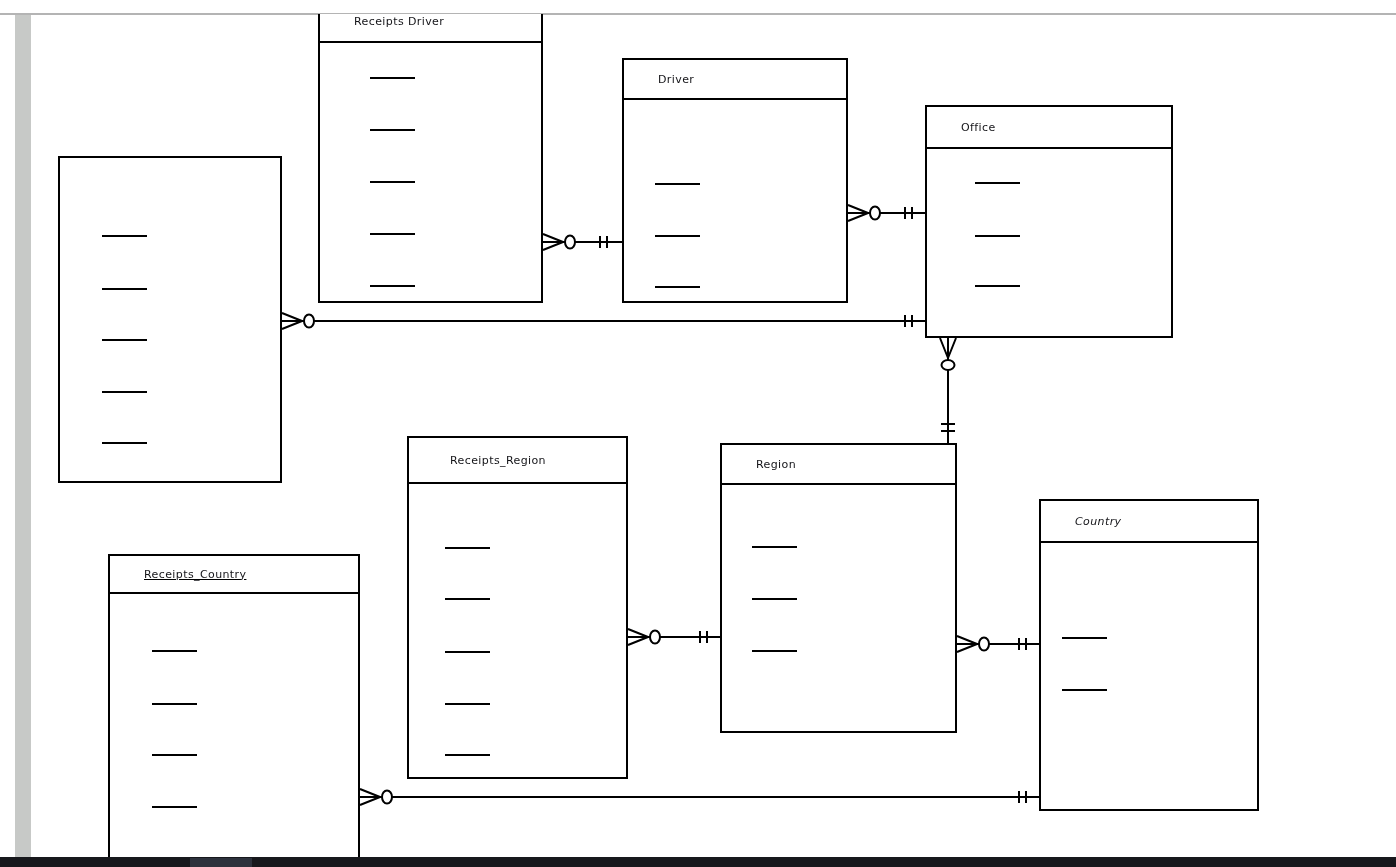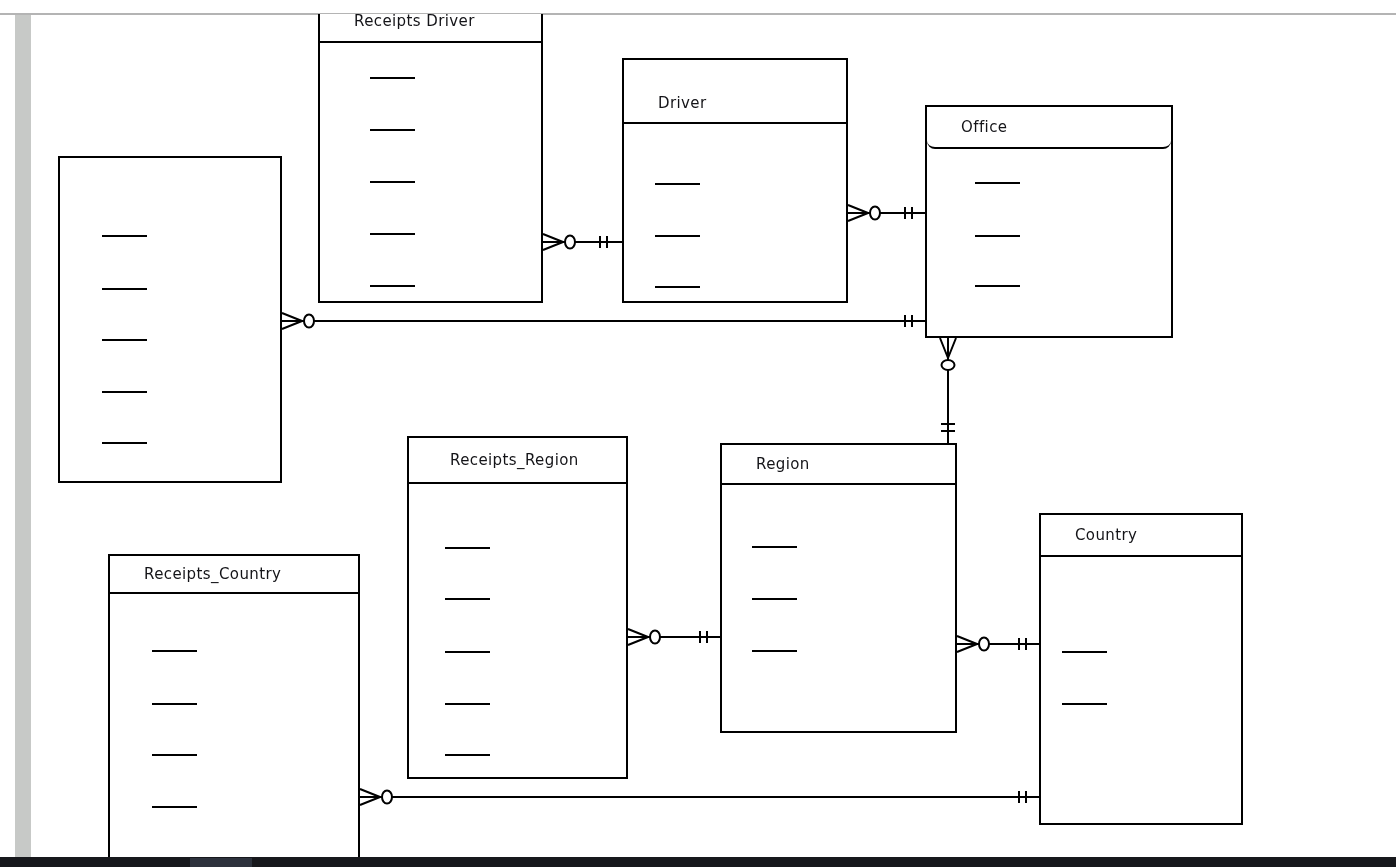--- a/index.html
+++ b/index.html
@@ -26,42 +26,42 @@
     position:absolute;left:0;top:-14px;width:1396px;height:867px;
   }
   .entity{
     position:absolute;background:#ffffff;border:2px solid #000;box-sizing:border-box;
     --flx:40px;
   }
   .entity-header{
     border-bottom:2px solid #000;display:flex;align-items:center;
   }
   .entity-title{
-    padding-left:34px;font-size:15px;color:#141418;letter-spacing:0.4px;white-space:nowrap;
+    padding-left:34px;font-size:11px;color:#141418;letter-spacing:0.4px;white-space:nowrap;
   }
   .field-line{
     position:absolute;left:var(--flx);width:45px;height:2px;background:#000;
   }
   
   .e-receipts-driver { left:318px; top:-15px; width:225px; height:304px; --flx:50px; }
   .e-receipts-driver .entity-header{height:40px;}
   .e-driver          { left:622px; top:44px;  width:226px; height:245px; --flx:31px; }
-  .e-driver .entity-header{height:38px;margin-top:24px;}
+  .e-driver .entity-header{height:38px;}
   .e-office          { left:925px; top:91px;  width:248px; height:233px; --flx:48px; }
-  .e-office .entity-header{height:40px;border-radius:8px;}
+  .e-office .entity-header{height:40px;}
   .e-receipts-office { left:58px;  top:142px; width:224px; height:327px; --flx:42px; }
   .e-receipts-office .entity-header{height:38px;}
   .e-receipts-region { left:407px; top:422px; width:221px; height:343px; --flx:36px; }
   .e-receipts-region .entity-header{height:44px;padding-left:7px;}
   .e-region          { left:720px; top:429px; width:237px; height:290px; --flx:30px; }
   .e-region .entity-header{height:38px;}
-  .e-country         { left:1039px;top:499px; width:204px; height:312px; --flx:21px; }
+  .e-country         { left:1039px;top:485px; width:220px; height:312px;font-style:italic; --flx:21px; }
   .e-country .entity-header{height:40px;}
   .e-receipts-country{ left:108px; top:540px; width:252px; height:319px; --flx:42px; }
-  .e-receipts-country .entity-header{height:36px;}
+  .e-receipts-country .entity-header{height:36px;text-decoration:underline;}
 </style>
 </head>
 <body>
 
 <div class="screen">
 
   <div class="top-rule"></div>
   <div class="v-scrollbar"></div>
 
   <div class="viewport">

